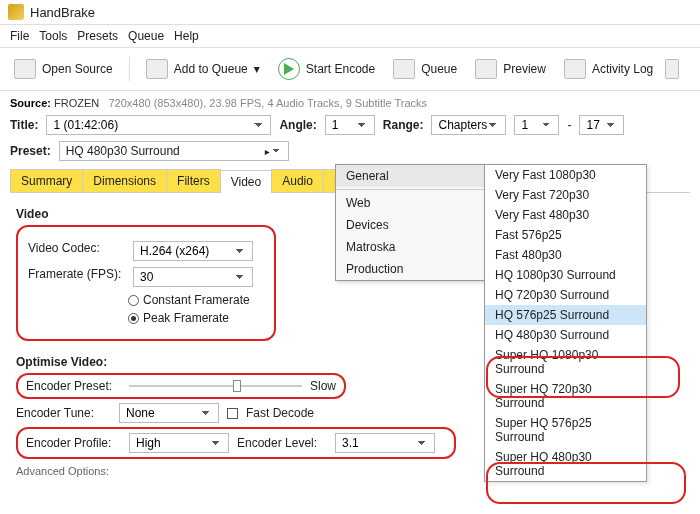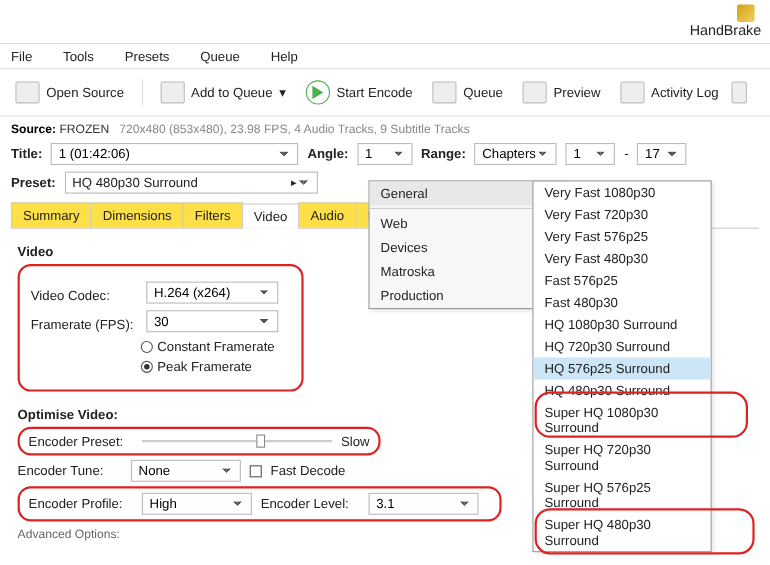--- a/index.html
+++ b/index.html
@@ -1,40 +1,40 @@
 <!DOCTYPE html>
 <html><head>
 <meta charset="utf-8">
 <style>
 * { box-sizing: border-box; margin: 0; padding: 0; font-family: "Segoe UI", Tahoma, sans-serif; }
 body { background: #fff; font-size: 12px; color: #222; width: 700px; }
-.titlebar { display: flex; align-items: flex-end; padding: 4px 8px; border-bottom: 1px solid #ddd; font-size: 13px; flex-direction: column; }
+.titlebar { display: flex; align-items: center; padding: 4px 8px; border-bottom: 1px solid #ddd; font-size: 13px; }
 .titlebar .logo { width: 16px; height: 16px; background: linear-gradient(135deg, #d4a017, #f0d060); border-radius: 2px; margin-right: 6px; display:inline-block; }
-.menubar { display: flex; gap: 28px; padding: 4px 10px; border-bottom: 1px solid #e0e0e0; font-size: 12px; }
+.menubar { display: flex; gap: 10px; padding: 4px 10px; border-bottom: 1px solid #e0e0e0; font-size: 12px; }
 .menubar span { cursor: default; }
 .toolbar { display: flex; align-items: center; gap: 6px; padding: 6px 8px; border-bottom: 1px solid #e0e0e0; }
 .toolbar .tbtn { display: flex; align-items: center; gap: 6px; padding: 4px 6px; cursor: pointer; }
 .toolbar .ticon { width: 22px; height: 20px; background: #eee; border: 1px solid #bbb; border-radius: 2px; position: relative; }
 .play-icon { width: 0; height: 0; border-left: 10px solid #4caf50; border-top: 6px solid transparent; border-bottom: 6px solid transparent; }
 .play-wrap { width:22px;height:22px;border:1px solid #4caf50;border-radius:50%;display:flex;align-items:center;justify-content:center;}
 .divider { width: 1px; height: 24px; background: #ddd; margin: 0 4px; }
 .section { padding: 6px 10px; }
 .src-line { font-size: 11px; color: #333; }
 .src-line b { color: #000; }
 .src-line .meta { color: #888; }
 .row { display: flex; align-items: center; gap: 8px; margin-top: 6px; }
 .lbl { font-size: 12px; font-weight: bold; }
 select, .selectish { font-size: 12px; background: #fff; border: 1px solid #bbb; padding: 2px 18px 2px 6px; appearance: none; background-image: linear-gradient(45deg, transparent 50%, #555 50%), linear-gradient(135deg, #555 50%, transparent 50%); background-position: calc(100% - 12px) 7px, calc(100% - 8px) 7px; background-size: 4px 4px, 4px 4px; background-repeat: no-repeat; height: 20px; }
 .tabs { display: flex; border-bottom: 1px solid #ccc; margin-top: 8px; }
 .tab { padding: 4px 10px; border: 1px solid #ccc; border-bottom: none; margin-right: -1px; background: #fde047; font-size: 12px; cursor: default; }
 .tab.active { background: #fff; position: relative; top: 1px; }
 .video-pane { position: relative; padding: 8px 6px; }
 .grp-title { font-weight: bold; font-size: 12px; margin: 6px 0 4px; }
 .redbox { border: 2px solid #d22; border-radius: 12px; padding: 8px 10px; position: relative; }
-.field-row { display: flex; align-items: flex-end; gap: 10px; margin: 6px 0; }
+.field-row { display: flex; align-items: flex-start; gap: 10px; margin: 6px 0; }
 .field-row label { font-size: 12px; }
 .radio { display: flex; align-items: center; gap: 4px; font-size: 12px; }
 .rb { width:11px;height:11px;border:1px solid #555;border-radius:50%;display:inline-flex;align-items:center;justify-content:center;}
 .rb.sel::after{content:"";width:5px;height:5px;background:#333;border-radius:50%;}
 .opt-row { display: flex; align-items: center; gap: 8px; margin: 4px 0; }
 .slider-track { flex: 1; height: 2px; background: #ccc; position: relative; }
 .slider-thumb { position: absolute; top: -5px; left: 60%; width: 8px; height: 12px; background: #fff; border: 1px solid #888; }
 .cb { width:11px;height:11px;border:1px solid #555;display:inline-flex;align-items:center;justify-content:center;font-size:9px;line-height:1;}
 .popup-dropdown { position: absolute; left: 335px; top: 164px; border: 1px solid #999; background: #f7f7f7; width: 179px; box-shadow: 2px 2px 4px rgba(0,0,0,0.15); }
 .popup-dropdown .drow { display: flex; justify-content: space-between; align-items: center; padding: 4px 10px; font-size: 12px; }
@@ -210,21 +210,20 @@
     </div>
   <div class="drow">
       <span>Production</span>
       <span class="arrow">▸</span>
     </div>
 </div>
 
 <div class="preset-list" id="preset-list">
     <div class="prow">Very Fast 1080p30</div>
     <div class="prow">Very Fast 720p30</div>
-    <div class="prow">Very Fast 576p25</div>
     <div class="prow">Very Fast 480p30</div>
     <div class="prow">Fast 576p25</div>
     <div class="prow">Fast 480p30</div>
     <div class="prow">HQ 1080p30 Surround</div>
     <div class="prow">HQ 720p30 Surround</div>
     <div class="prow sel">HQ 576p25 Surround</div>
     <div class="prow">HQ 480p30 Surround</div>
     <div class="prow">Super HQ 1080p30 Surround</div>
     <div class="prow">Super HQ 720p30 Surround</div>
     <div class="prow">Super HQ 576p25 Surround</div>

